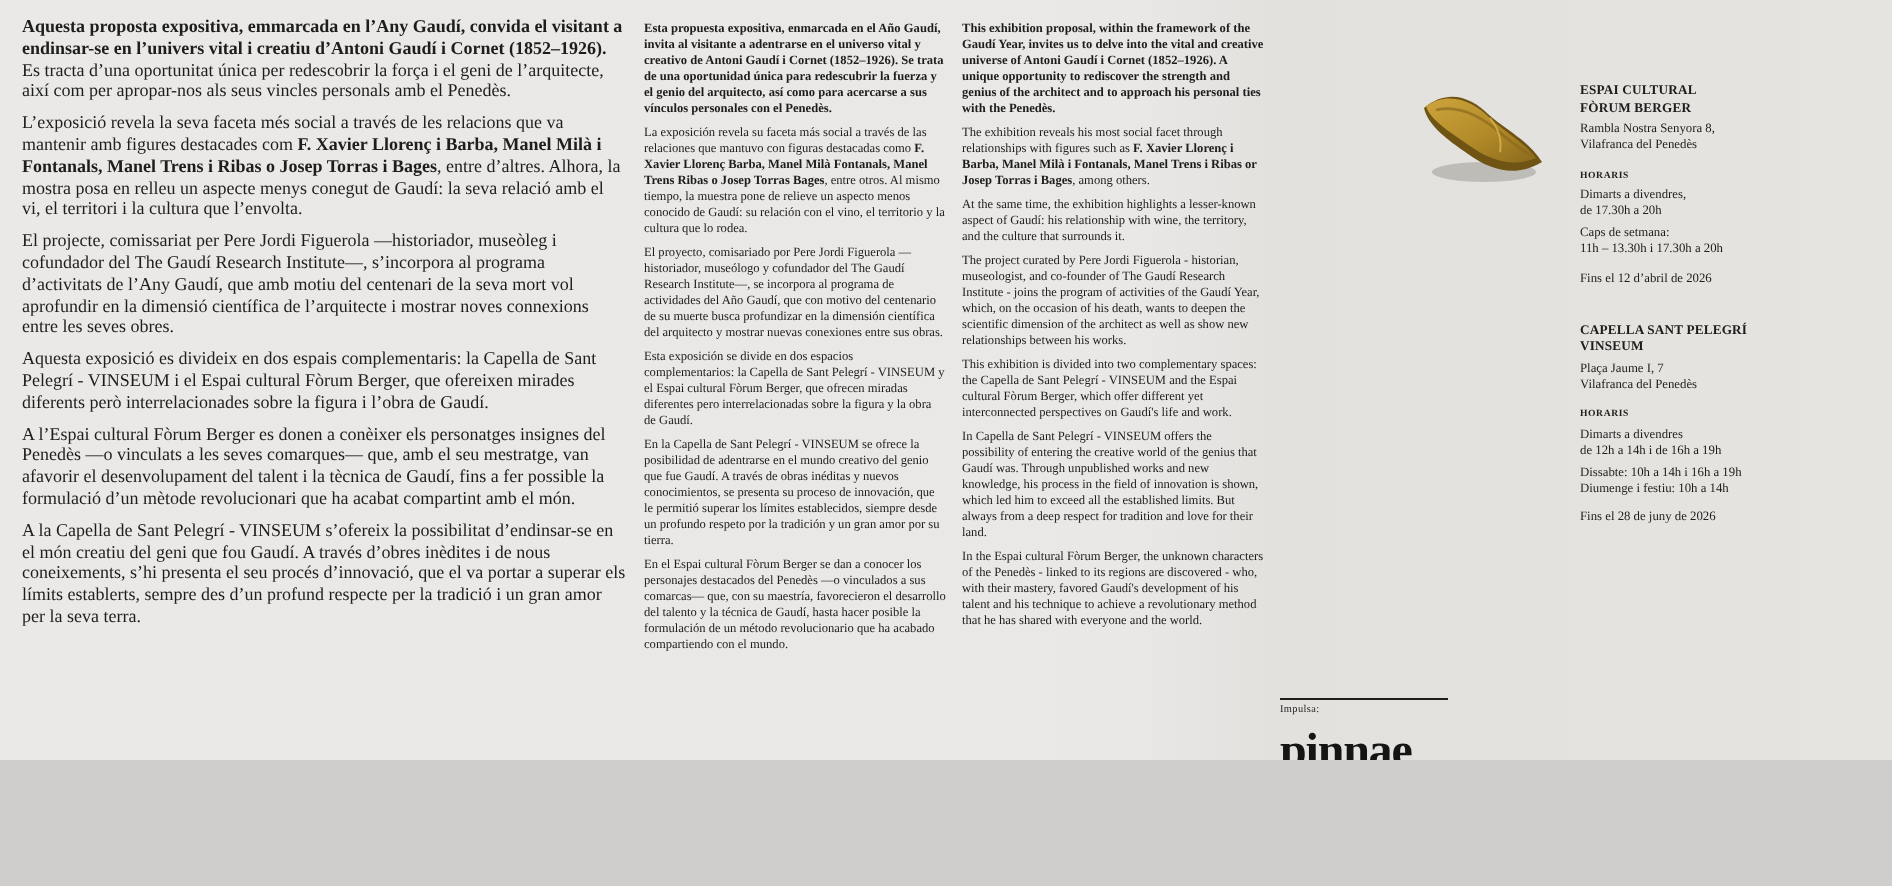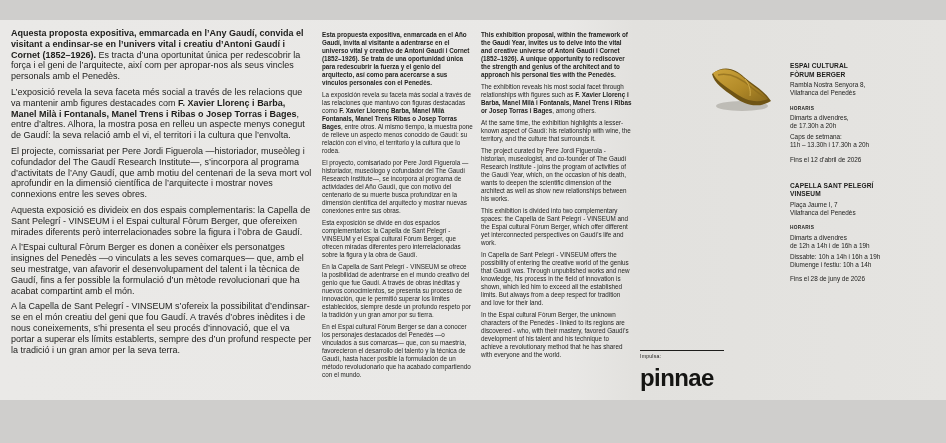--- a/index.html
+++ b/index.html
@@ -1,19 +1,19 @@
 <!DOCTYPE html>
 <html><head>
 <meta charset="utf-8">
 <style>
   html,body { margin:0; padding:0; background:#cfcecc; }
   .page {
     position:relative; width:946px; height:380px; overflow:hidden;
     background:linear-gradient(90deg,#eae9e7 0%, #e9e8e6 60%, #e2e1de 67%, #e5e4e1 100%);
-    font-family:Liberation Sans, sans-serif; color:#1d1d1b;margin-top:20px;
+    font-family:Liberation Serif, serif; color:#1d1d1b;
     -webkit-font-smoothing:antialiased;
   }
   .col { position:absolute; top:8px; }
   .col p { margin:0 0 5px 0; }
   .col-main { left:11px; width:302px; }
   .col-main p { font-size:9px; line-height:10.8px; }
   .col-sm p { font-size:6.3px; line-height:8px; margin-bottom:4px; }
   .col-es { left:322px; width:151px; top:11px; }
   .col-en { left:481px; width:151px; top:11px; }
   b { font-weight:bold; }
@@ -22,21 +22,21 @@
   .venue { margin-bottom:18px; }
   .venue-name { font-weight:bold; font-size:6.6px; line-height:8.6px; letter-spacing:.1px; }
   .venue-addr { margin-top:2px; }
   .horaris-label { font-weight:bold; font-size:4.8px; letter-spacing:.3px; margin-top:7px; margin-bottom:1px; }
   .hours-group { margin-bottom:3px; }
   .until { margin-top:6px; }
   .line { display:block; }
 
   .leaf-wrap { position:absolute; left:698px; top:36px; width:82px; height:62px; }
 
-  .impulsa { position:absolute; left:640px; top:330px; width:96px; }
+  .impulsa { position:absolute; left:640px; top:349px; width:96px; }
   .rule { height:1px; background:#1d1d1b; }
   .rule-short { width:84px; }
   .tiny-label { font-size:5.2px; margin-top:2px; letter-spacing:.2px; }
   .pinnae { font-size:24px; font-weight:600; letter-spacing:-0.6px; margin-top:5px; color:#151513; }
 
   .support { position:absolute; left:640px; top:381px; width:300px; }
   .logos-row { display:flex; justify-content:space-between; align-items:center; margin-top:9px; }
   .logo { display:flex; align-items:center; gap:3px; color:#35342f; }
   .logo-stack { display:flex; flex-direction:column; }
   .logo-cap { font-size:3.6px; line-height:4.2px; }

